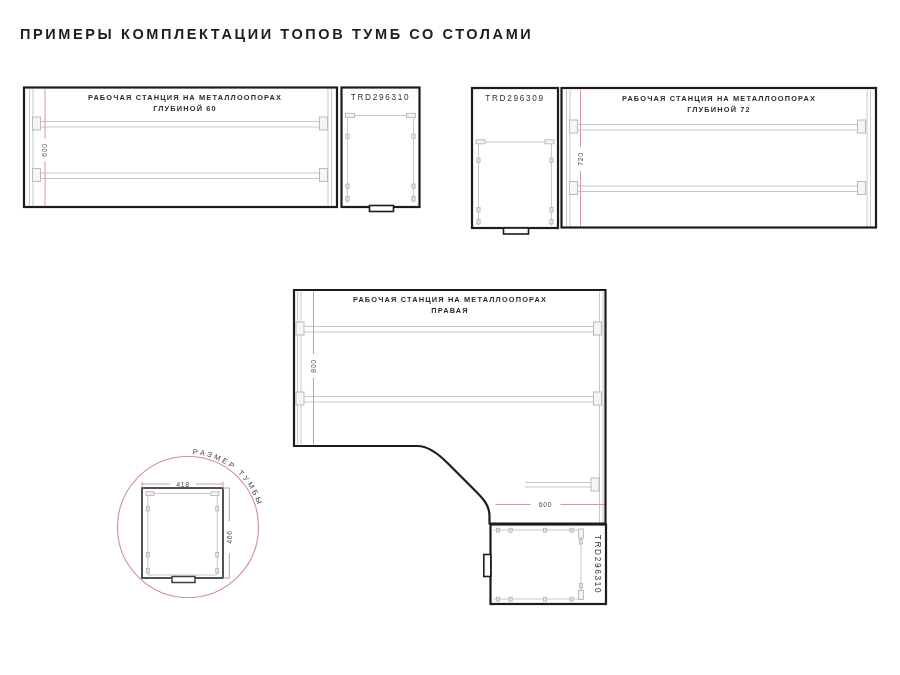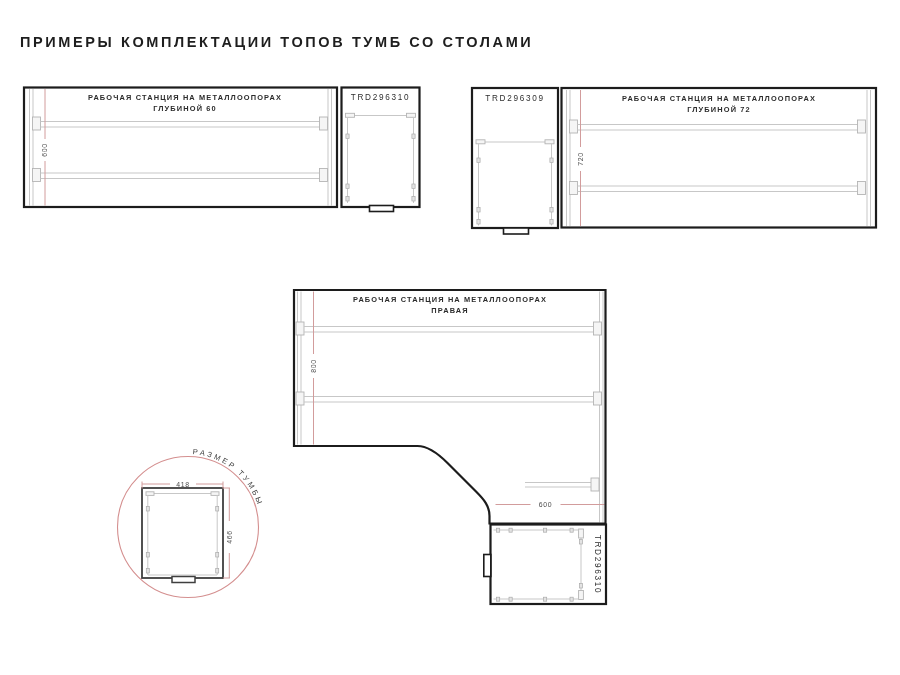--- a/index.html
+++ b/index.html
@@ -1,18 +1,18 @@
 <!DOCTYPE html>
 <html><head>
 <meta charset="utf-8">
 <style>
   html,body{margin:0;padding:0;background:#ffffff;}
   #stage{position:relative;width:900px;height:675px;background:#ffffff;overflow:hidden;
          font-family:"Liberation Sans",sans-serif;}
-  #main-title{position:absolute;left:20px;top:34px;margin:0;
+  #main-title{position:absolute;left:20px;top:26px;margin:0;
               font-size:14.5px;font-weight:bold;letter-spacing:2.6px;color:#1e1e1e;
               font-family:"Liberation Sans",sans-serif;white-space:nowrap;}
   svg{position:absolute;left:0;top:0;}
   svg text{font-family:"Liberation Sans",sans-serif;}
   .ttl{font-size:7.4px;font-weight:bold;letter-spacing:1.15px;fill:#2b2b2b;text-anchor:middle;}
   .code{font-size:8.2px;letter-spacing:1.7px;fill:#2f2f2f;text-anchor:middle;}
   .dim{font-size:6.9px;letter-spacing:0.7px;fill:#4d4d4d;text-anchor:middle;}
   .arc{font-size:7.5px;letter-spacing:2.5px;fill:#3d3d3d;}
   .b2{fill:none;stroke:#1c1c1c;stroke-width:2.2;}
   .b18{fill:none;stroke:#3f3f3f;stroke-width:1.8;}

